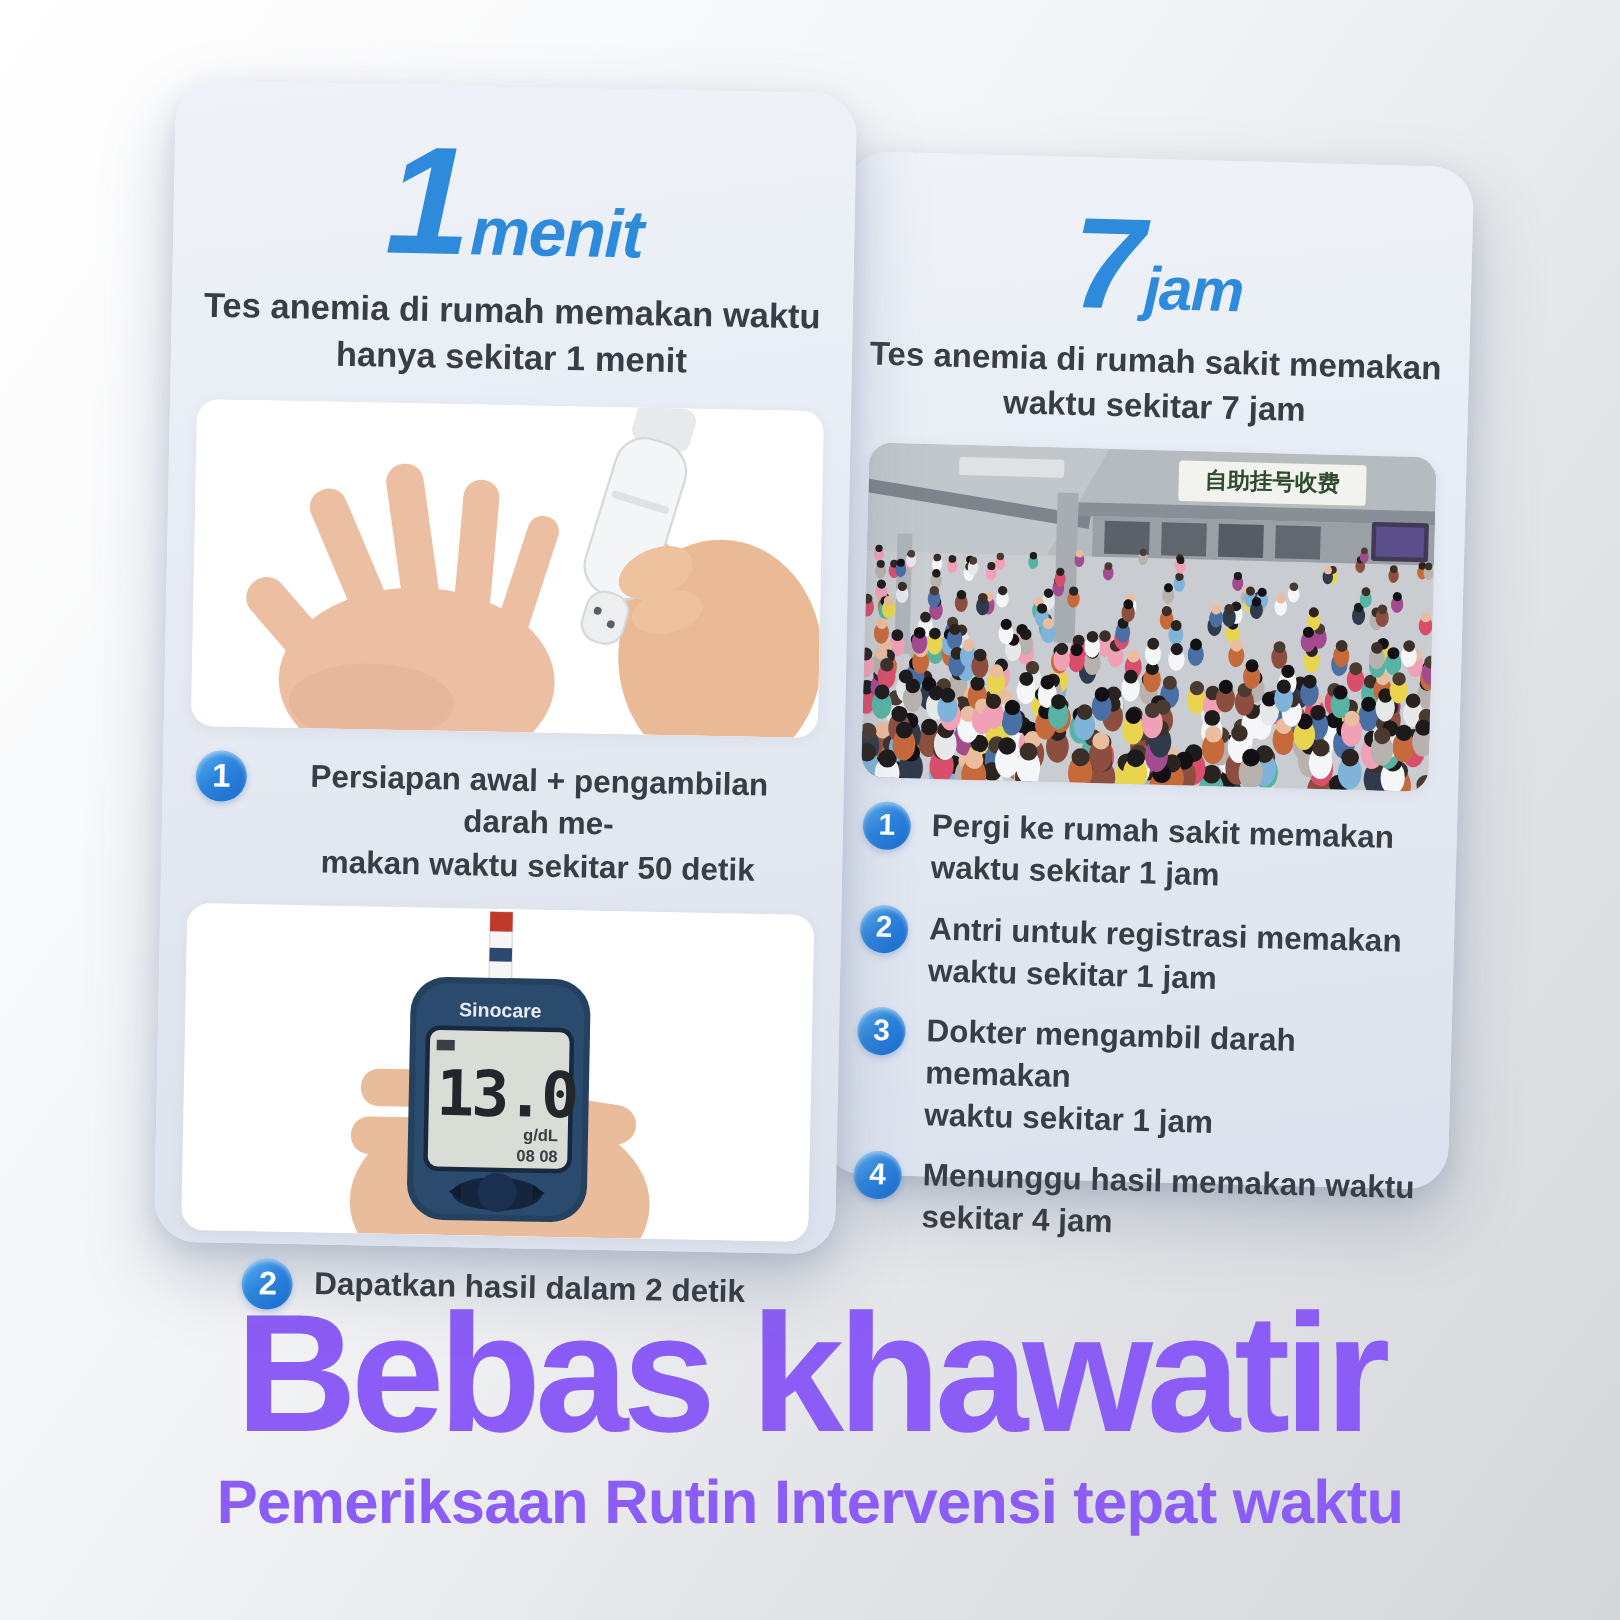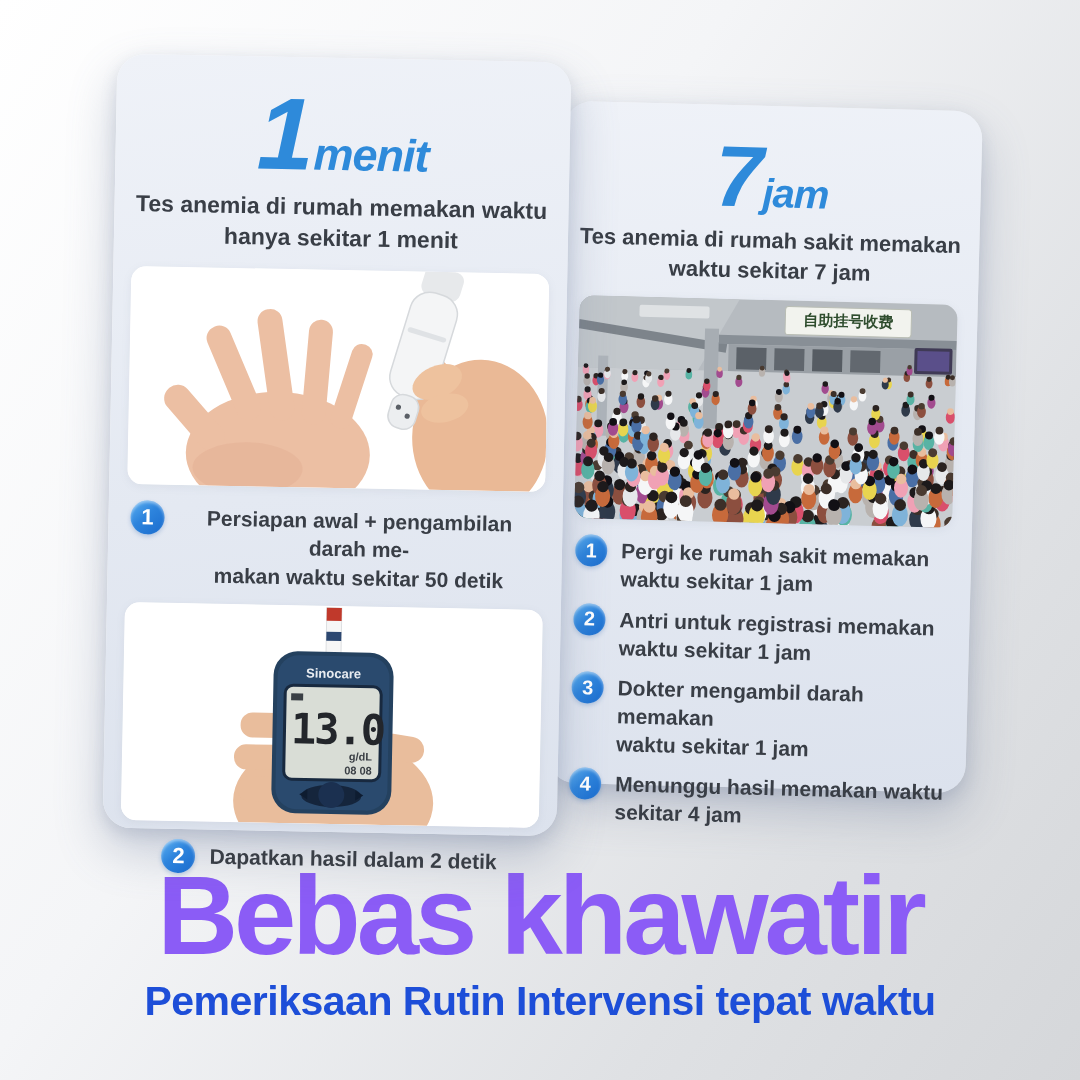--- a/index.html
+++ b/index.html
@@ -62,21 +62,21 @@
   .card-right .step { margin-top:11px; }
   .card-right .step-text { font-size:21px; line-height:1.32; padding-top:2px; }
 
   .footer { position:absolute; left:0; right:0; top:860px; text-align:center; z-index:1; }
   .footer h1 {
     font-size:112px; font-weight:800; color:#8b5cf6;
     letter-spacing:-4px; line-height:1.0;
   }
   .footer h2 {
     margin-top:6px; font-size:41px; font-weight:700;
-    color:#1d4ed8; letter-spacing:-0.5px;
+    color:#8b5cf6; letter-spacing:-0.5px;
   }
   svg { display:block; }
 </style>
 </head>
 <body>
 
 <div class="card card-left">
   <div class="hdr" style="margin-top:26px;">
     <span class="big-num">1</span>
     <span class="unit">menit</span>

